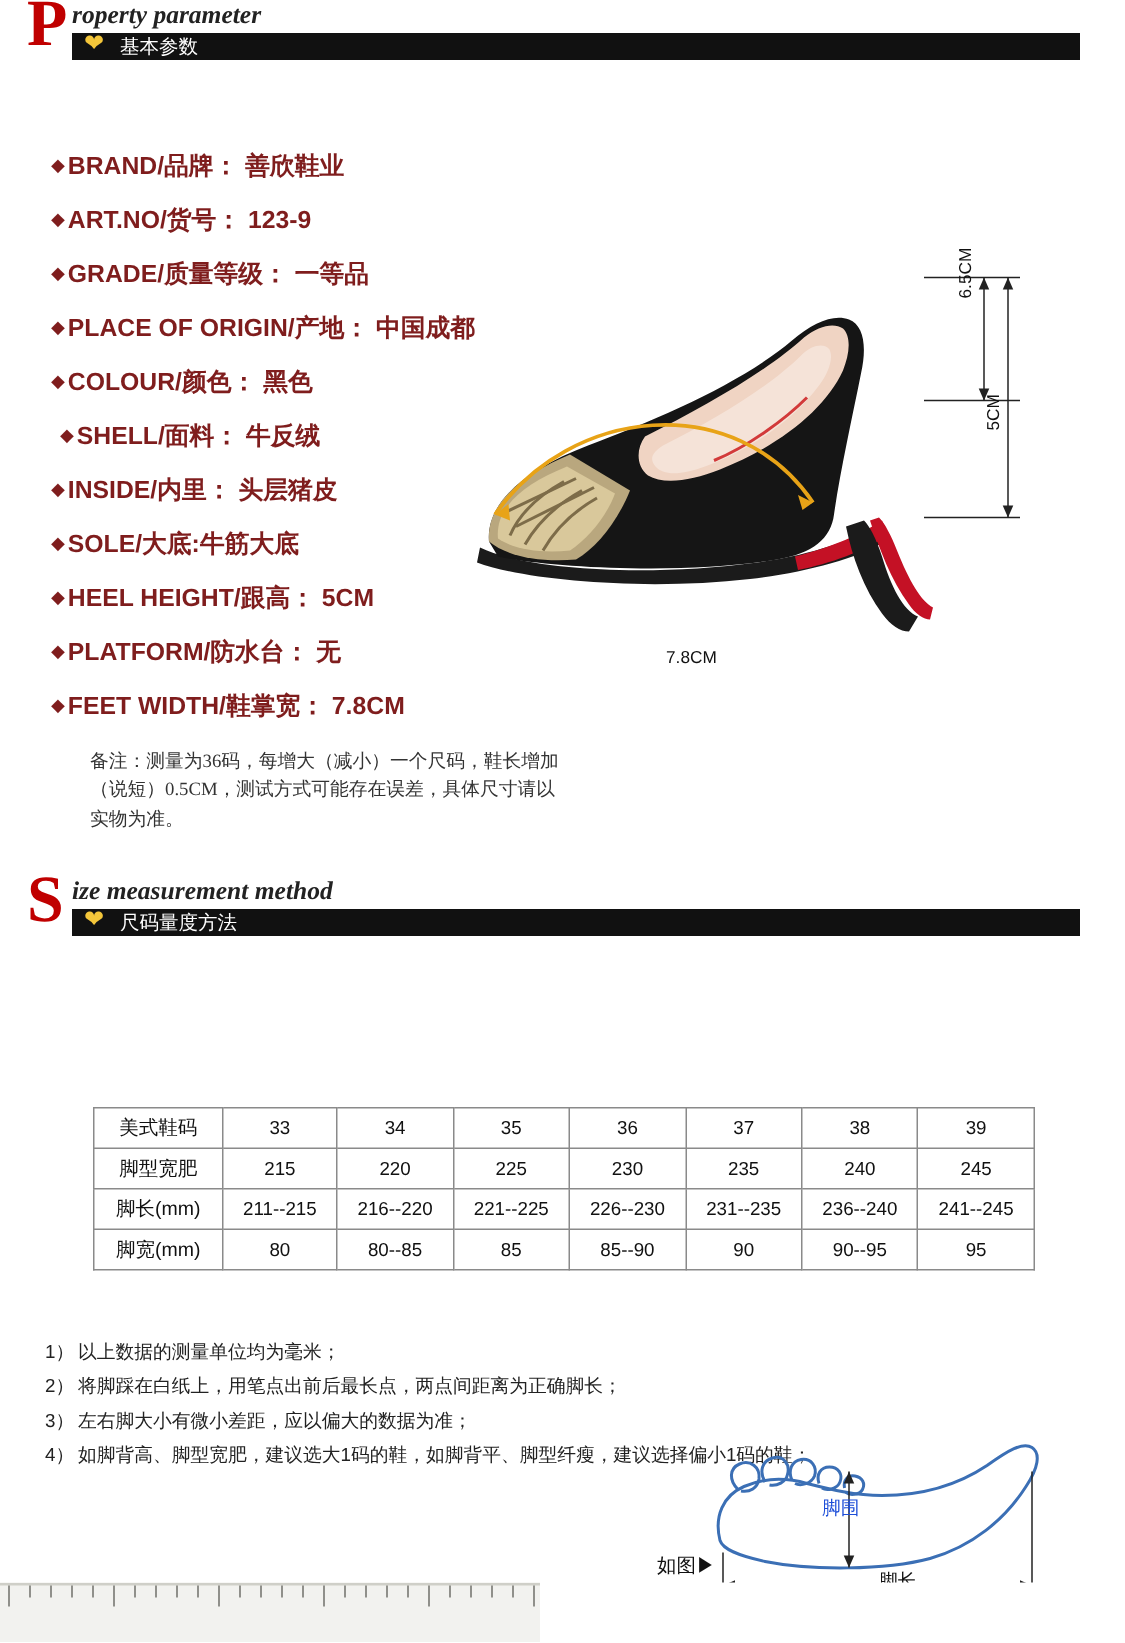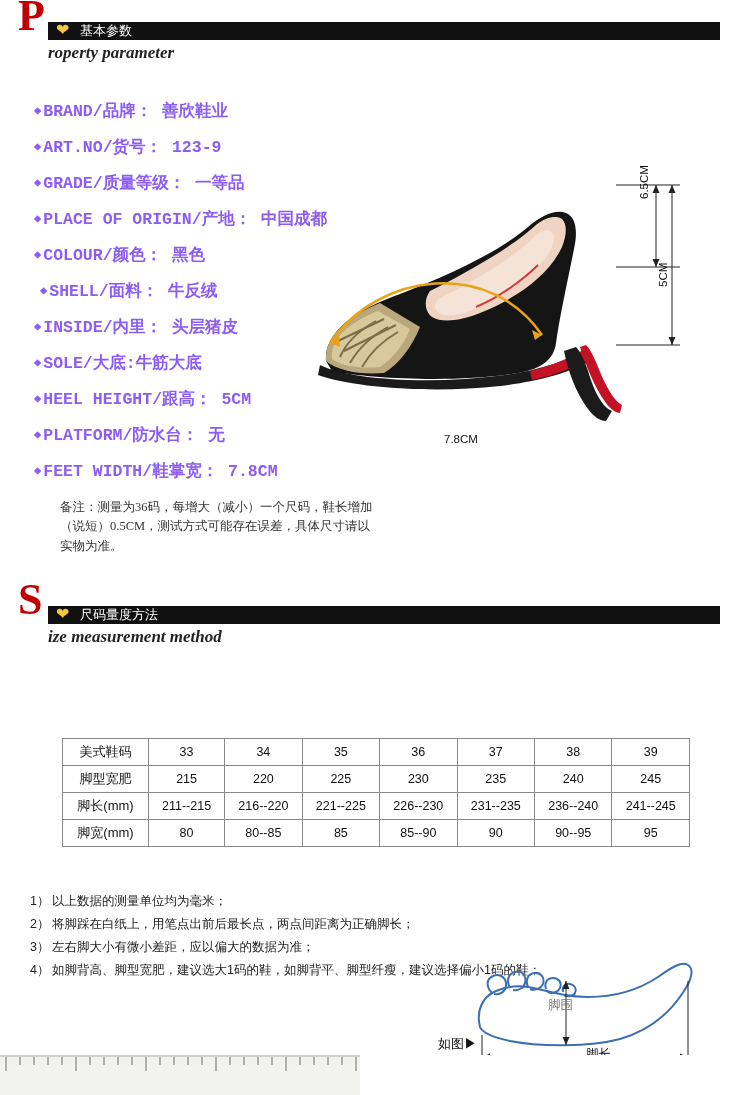--- a/index.html
+++ b/index.html
@@ -16,21 +16,21 @@
   .sec-header { position: relative; height: 40px; }
   .sec-header .bigletter {
     position: absolute; left: 18px; top: -6px;
     font-family: "Liberation Serif", serif;
     font-size: 44px; font-weight: bold; color: #c00000; line-height: 1;
   }
   .sec-header .eng {
     position: absolute; left: 48px; top: 0px;
     font-family: "Liberation Serif", serif;
     font-style: italic; font-weight: bold;
-    font-size: 17px; color: #222; margin-top: 43px;
+    font-size: 17px; color: #222;
   }
   .sec-header .bar {
     position: absolute; left: 48px; top: 22px;
     height: 18px; width: 672px;
     background: #111;
   }
   .sec-header .heart {
     position: absolute; left: 56px; top: 21px;
     color: #f4c63a; font-size: 16px; line-height: 18px;
   }
@@ -38,23 +38,23 @@
     position: absolute; left: 80px; top: 22px;
     color: #ffffff; font-size: 13px; line-height: 18px;
   }
 
   
   .params {
     position: absolute; left: 34px; top: 100px;
     width: 330px;
   }
   .param-row {
-    font-family: Liberation Mono, monospace;
+    font-family: Liberation Sans, sans-serif;
     font-size: 16.5px;
-    color: #8b5cf6;
+    color: #7f1d1d;
     margin-bottom: 14px;
     white-space: nowrap;
   }
   .param-row .dia { font-size: 12px; vertical-align: 2px; margin-right: 2px; }
   .param-row .k { font-weight: bold; }
   .param-row .v { font-weight: bold; }
 
   .note {
     position: absolute; left: 60px; top: 498px;
     width: 320px;
@@ -94,21 +94,21 @@
   }
   .notelist div { white-space: nowrap; }
   .notelist .num { display: inline-block; width: 22px; }
 
   
   .footdiag { position: absolute; left: 420px; top: 935px; width: 330px; height: 130px; }
   .ruyitu {
     position: absolute; left: 438px; top: 1035px;
     font-size: 13px; color: #111;
   }
-  .lbl-jiaowei { position: absolute; left: 548px; top: 997px; font-size: 12.5px; color:#737373; }
+  .lbl-jiaowei { position: absolute; left: 548px; top: 997px; font-size: 12.5px; color:#1d4ed8; }
   .lbl-jiaochang { position: absolute; left: 586px; top: 1046px; font-size: 12.5px; color:#111; }
 
   
   .ruler {
     position: absolute; left: 0; top: 1055px;
     width: 750px; height: 40px;
     background: #ffffff;
     overflow: hidden;
   }
 </style>

